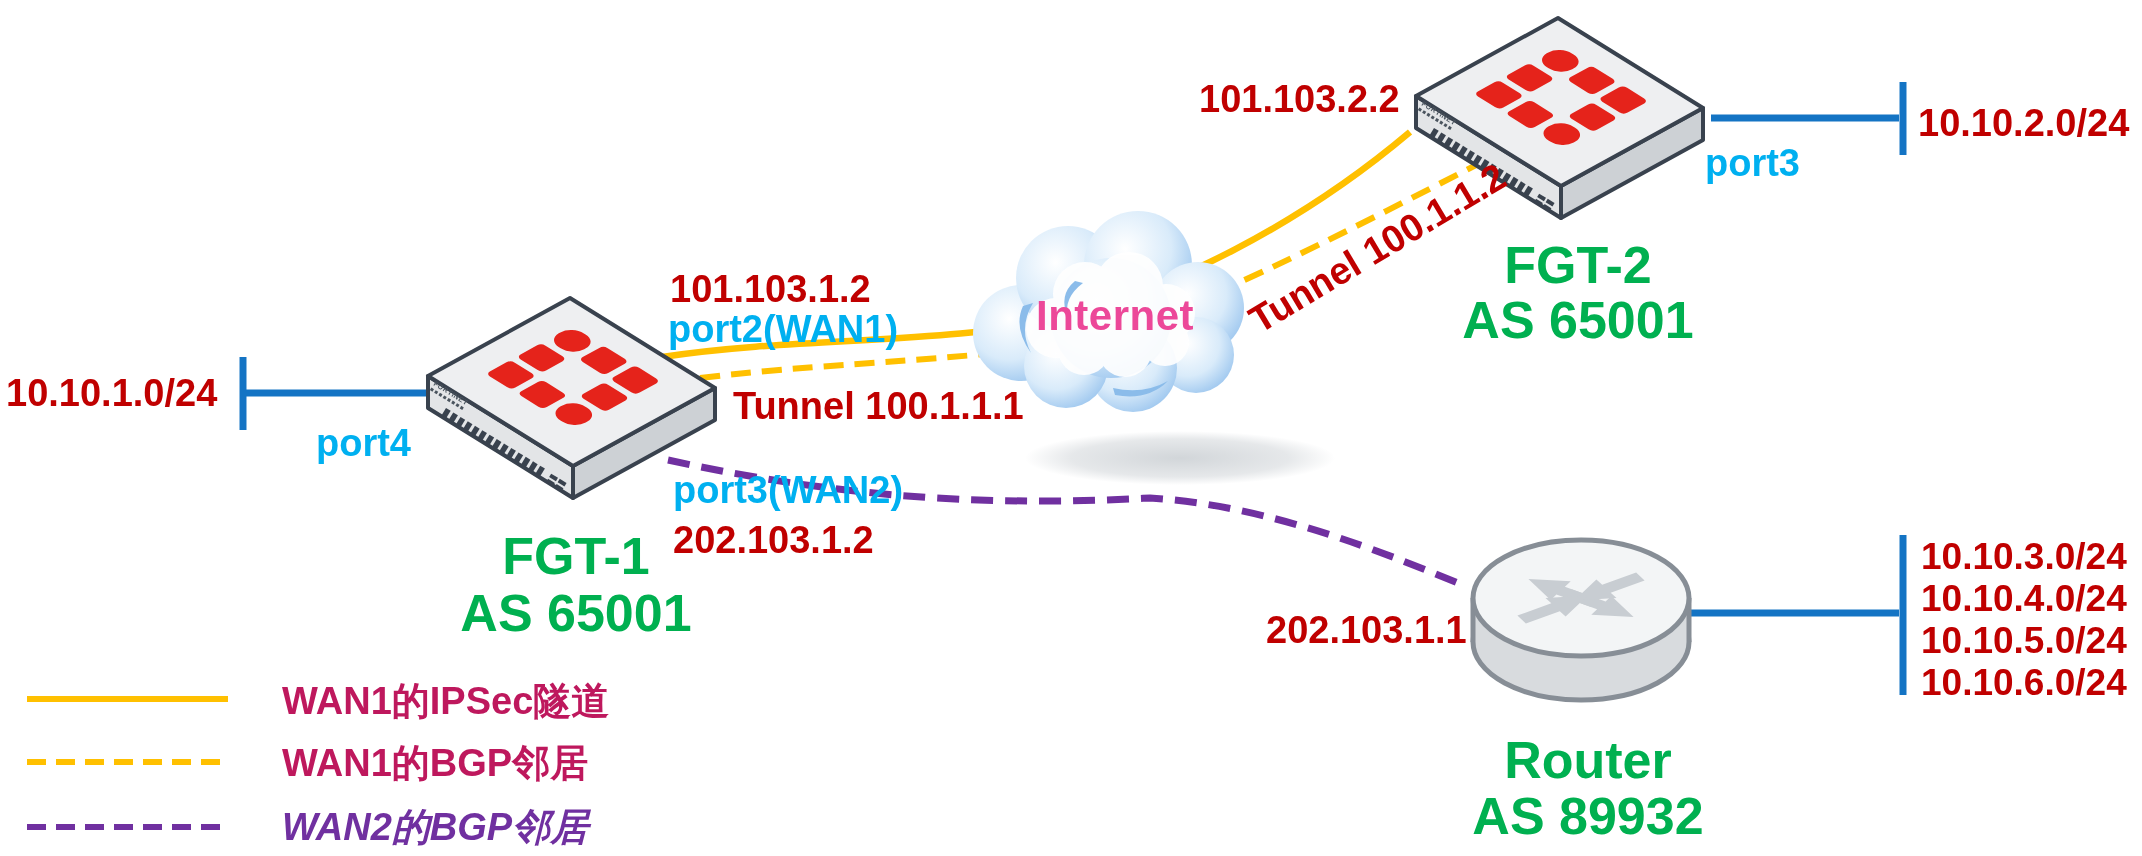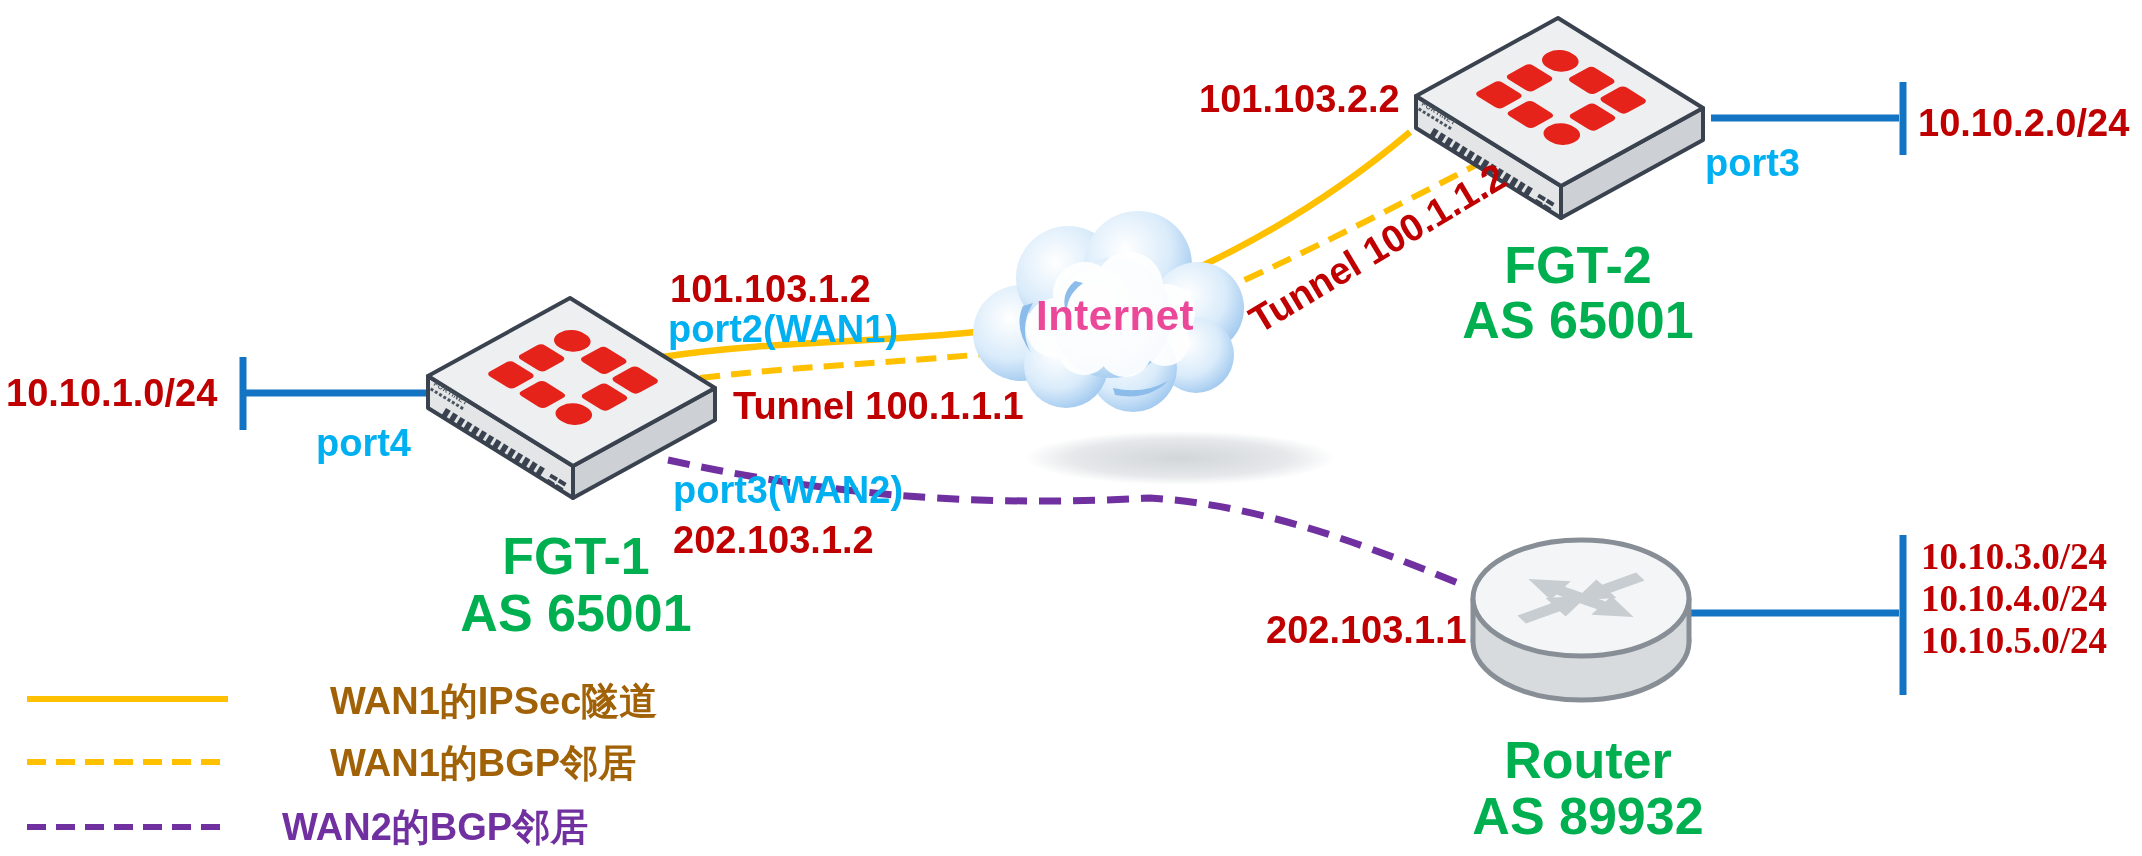--- a/index.html
+++ b/index.html
@@ -6,24 +6,24 @@
   #canvas{
     position:relative;width:2142px;height:856px;overflow:hidden;background:#ffffff;
     font-family:"Liberation Sans","DejaVu Sans",sans-serif;
   }
   #underlay{position:absolute;left:0;top:0;}
   .dev{position:absolute;}
   .lbl{position:absolute;font-weight:700;white-space:nowrap;line-height:1.05;}
   .red{color:#C00000;font-size:38px;}
   .cyan{color:#00B0F0;font-size:38px;}
   .green{color:#00B050;font-size:52px;}
-  .yellow{color:#a16207;font-size:38px;margin-left:48px;}
-  .purple{color:#7030A0;font-size:38px;}
+  .yellow{color:#be185d;font-size:38px;}
+  .purple{color:#7030A0;font-size:38px;font-style:italic;}
   .ctr{width:300px;text-align:center;}
-  .small{font-size:37px;line-height:42px;font-family:Liberation Serif, serif;}
+  .small{font-size:37px;line-height:42px;}
   .internet-lbl{color:#ec4899;font-weight:600;font-size:42px;letter-spacing:0.5px;}
   .rot{transform:rotate(-31deg);}
 </style>
 </head>
 <body>
 
 <div id="canvas">
 
   <svg id="underlay" width="2142" height="856" viewBox="0 0 2142 856" xmlns="http://www.w3.org/2000/svg">
     <defs>
@@ -194,19 +194,20 @@
   <div class="lbl red" style="left:1918px;top:104px">10.10.2.0/24</div>
 
   <div class="lbl red" style="left:1266px;top:611px">202.103.1.1</div>
   <div class="lbl green ctr" style="left:1438px;top:733px">Router</div>
   <div class="lbl green ctr" style="left:1438px;top:789px">AS 89932</div>
 
   <div class="lbl red small" style="left:1921px;top:536px">
     <div>10.10.3.0/24</div>
     <div>10.10.4.0/24</div>
     <div>10.10.5.0/24</div>
+    <div>10.10.6.0/24</div>
   </div>
 
   <div class="lbl yellow" style="left:282px;top:682px">WAN1的IPSec隧道</div>
   <div class="lbl yellow" style="left:282px;top:744px">WAN1的BGP邻居</div>
   <div class="lbl purple" style="left:282px;top:808px">WAN2的BGP邻居</div>
 
 </div>
 
 </body></html>

